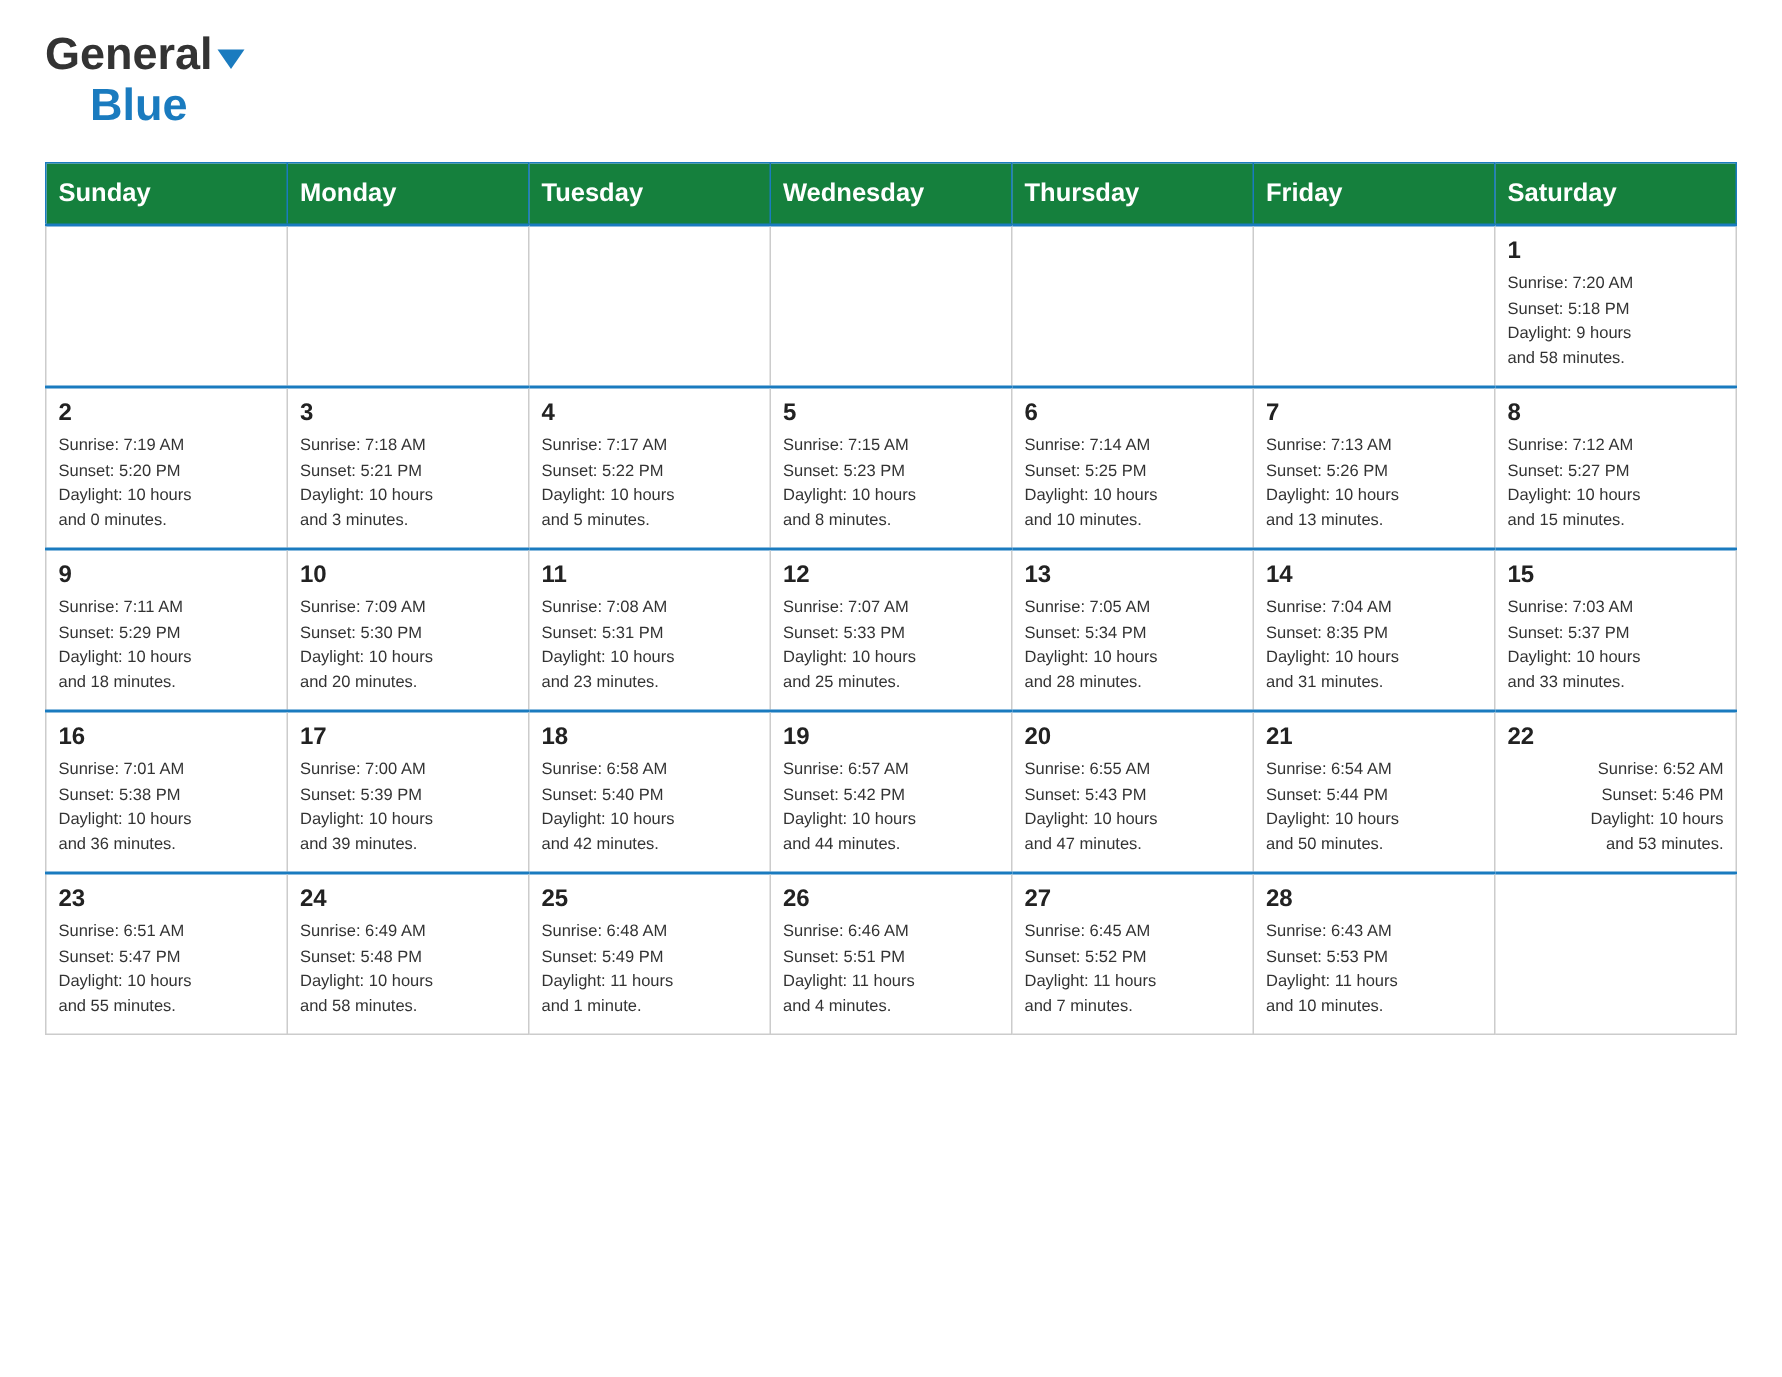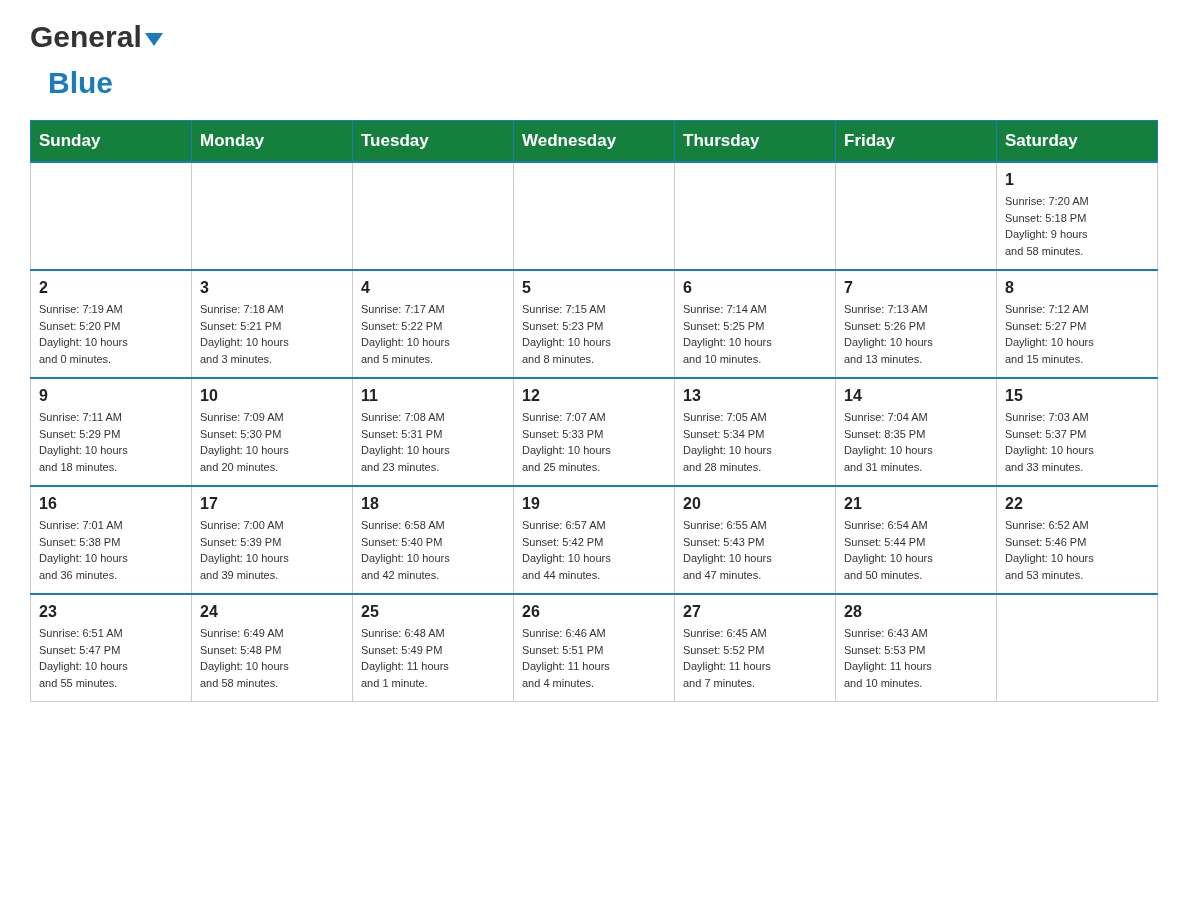--- a/index.html
+++ b/index.html
@@ -13,21 +13,20 @@
     .header {
       display: flex;
       justify-content: space-between;
       align-items: flex-start;
       margin-bottom: 20px;
     }
     .logo {
       display: flex;
       flex-direction: column;
       align-items: flex-start;
-      gap: 12px;
     }
     .title-section {
       text-align: right;
     }
     .calendar-title {
       font-size: 52px;
       font-weight: bold;
       color: #222;
       line-height: 1.1;
     }
@@ -107,21 +106,21 @@
   </style>
 </head>
 <body>
 
 <div class="header">
   <div class="logo">
     <div class="logo-row">
       <span class="logo-text-general">General</span>
       <span class="logo-triangle"></span>
     </div>
-    <div style="margin-left:18px;">
+    <div style="margin-left:30px;">
       <span class="logo-text-blue-word">Blue</span>
     </div>
   </div>
   <div class="title-section">
   </div>
 </div>
 
 <table class="calendar">
   <thead>
     <tr>
@@ -290,21 +289,21 @@
         </td>
         <td>
           <span class="day-number">21</span>
           <div class="day-info" style="white-space: pre-line;">Sunrise: 6:54 AM
 Sunset: 5:44 PM
 Daylight: 10 hours
 and 50 minutes.</div>
         </td>
         <td>
           <span class="day-number">22</span>
-          <div class="day-info" style="white-space: pre-line;">Sunrise: 6:52 AM
+          <div class="day-info" style="white-space: pre-line; text-align: right;">Sunrise: 6:52 AM
 Sunset: 5:46 PM
 Daylight: 10 hours
 and 53 minutes.</div>
         </td>
       </tr>
       <tr>
         <td>
           <span class="day-number">23</span>
           <div class="day-info" style="white-space: pre-line;">Sunrise: 6:51 AM
 Sunset: 5:47 PM

